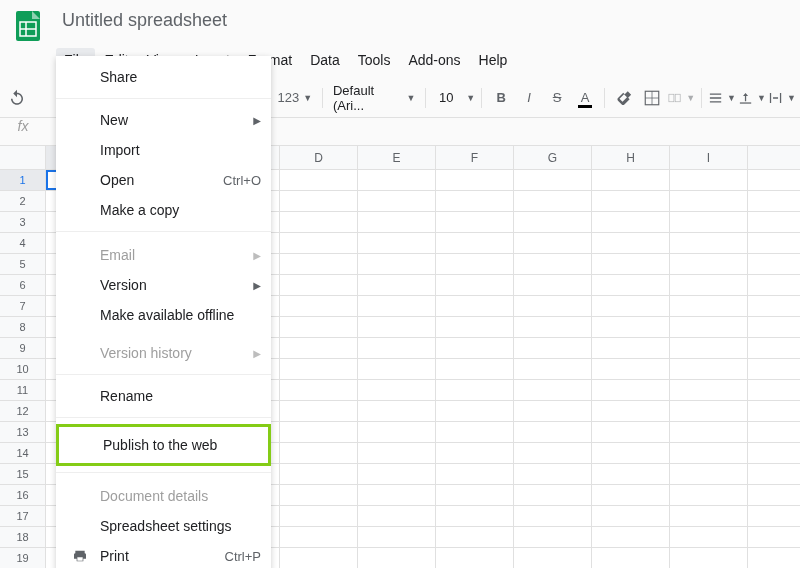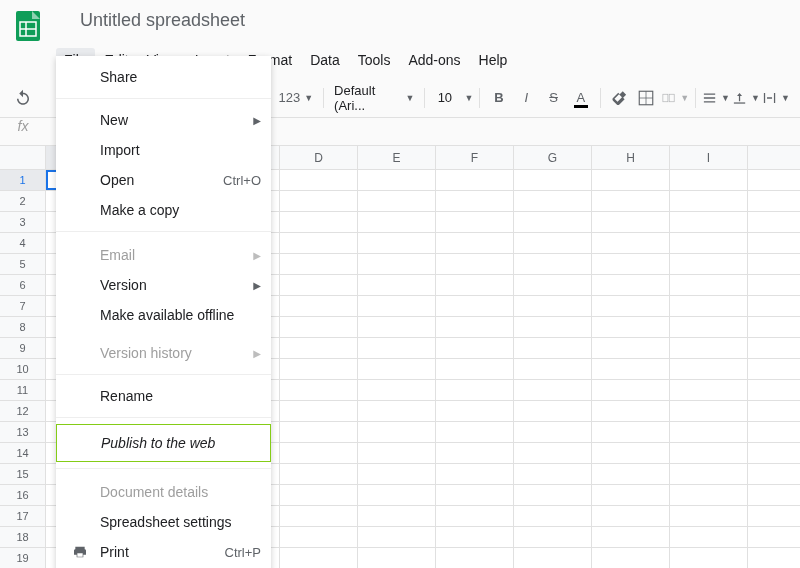--- a/index.html
+++ b/index.html
@@ -1,30 +1,30 @@
 <!DOCTYPE html>
 <html><head>
 <meta charset="utf-8">
 <style>
 * { margin: 0; padding: 0; box-sizing: border-box; }
 body { font-family: Arial, sans-serif; font-size: 13px; color: #202124; background: #fafafa; width: 800px; height: 568px; overflow: hidden; position: relative; }
 
 
 .header { display: flex; align-items: flex-start; padding: 8px 10px 0 10px; }
 .logo { width: 36px; height: 36px; margin-right: 10px; flex-shrink: 0; }
-.title-area { flex: 1; margin-left: 18px; }
+.title-area { flex: 1; }
 .doc-title { font-size: 18px; color: #5f6368; padding: 2px 6px; }
 
 
 .menubar { display: flex; gap: 2px; padding: 4px 0 6px 56px; }
 .menubar-item { padding: 4px 8px; font-size: 14px; color: #202124; cursor: pointer; border-radius: 3px; }
 .menubar-item.active { background: #e8eaed; }
 
 
-.toolbar { display: flex; align-items: center; padding: 4px 10px; border-bottom: 1px solid #e0e0e0; height: 40px; gap: 2px; }
+.toolbar { display: flex; align-items: center; padding: 4px 4px; border-bottom: 1px solid #e0e0e0; height: 40px; gap: 2px; }
 .tb-btn { display: inline-flex; align-items: center; justify-content: center; width: 28px; height: 28px; color: #5f6368; cursor: pointer; }
 .tb-sep { width: 1px; height: 20px; background: #e0e0e0; margin: 0 4px; }
 .tb-text { font-size: 13px; color: #5f6368; padding: 0 4px; display: inline-flex; align-items: center; height: 28px; }
 .dropdown-arrow { font-size: 9px; margin-left: 4px; color: #5f6368; }
 .font-select { font-size: 13px; color: #202124; padding: 0 4px; min-width: 80px; height: 28px; display: inline-flex; align-items: center; }
 .font-size { font-size: 13px; width: 30px; text-align: center; height: 28px; display: inline-flex; align-items: center; justify-content: center; }
 .bold { font-weight: bold; }
 .italic { font-style: italic; }
 .strike { text-decoration: line-through; }
 .text-color { position: relative; }
@@ -50,21 +50,21 @@
 .dropdown-menu { position: absolute; top: 56px; left: 56px; width: 215px; background: #fff; box-shadow: 0 2px 6px rgba(0,0,0,0.2); border-radius: 0 0 4px 4px; padding: 6px 0; z-index: 10; }
 .menu-item { display: flex; align-items: center; height: 30px; padding: 0 10px 0 14px; font-size: 14px; color: #202124; cursor: pointer; position: relative; }
 .menu-item.disabled { color: #9e9e9e; margin-top: 8px; }
 .menu-icon { width: 20px; margin-right: 10px; color: #5f6368; display: inline-flex; align-items: center; justify-content: center; }
 .menu-item.disabled .menu-icon { color: #bdbdbd; }
 .menu-label { flex: 1; }
 .menu-shortcut { font-size: 13px; color: #5f6368; }
 .menu-arrow { font-size: 10px; color: #5f6368; }
 .menu-item.disabled .menu-arrow { color: #bdbdbd; }
 .menu-sep { height: 1px; background: #eee; margin: 6px 0; }
-.highlight-box { border: 1px solid #84cc16; font-style: italic; }
+.highlight-box { border: 3px solid #84cc16; }
 .highlight-box .menu-item { height: 36px; }
 </style>
 </head>
 <body>
 
 <div class="header">
   <div class="logo">
     <svg viewBox="0 0 36 36">
         <rect x="6" y="3" width="24" height="30" rx="2" fill="#0f9d58"></rect>
         <rect x="10" y="14" width="16" height="14" fill="none" stroke="#fff" stroke-width="1.5"></rect>

